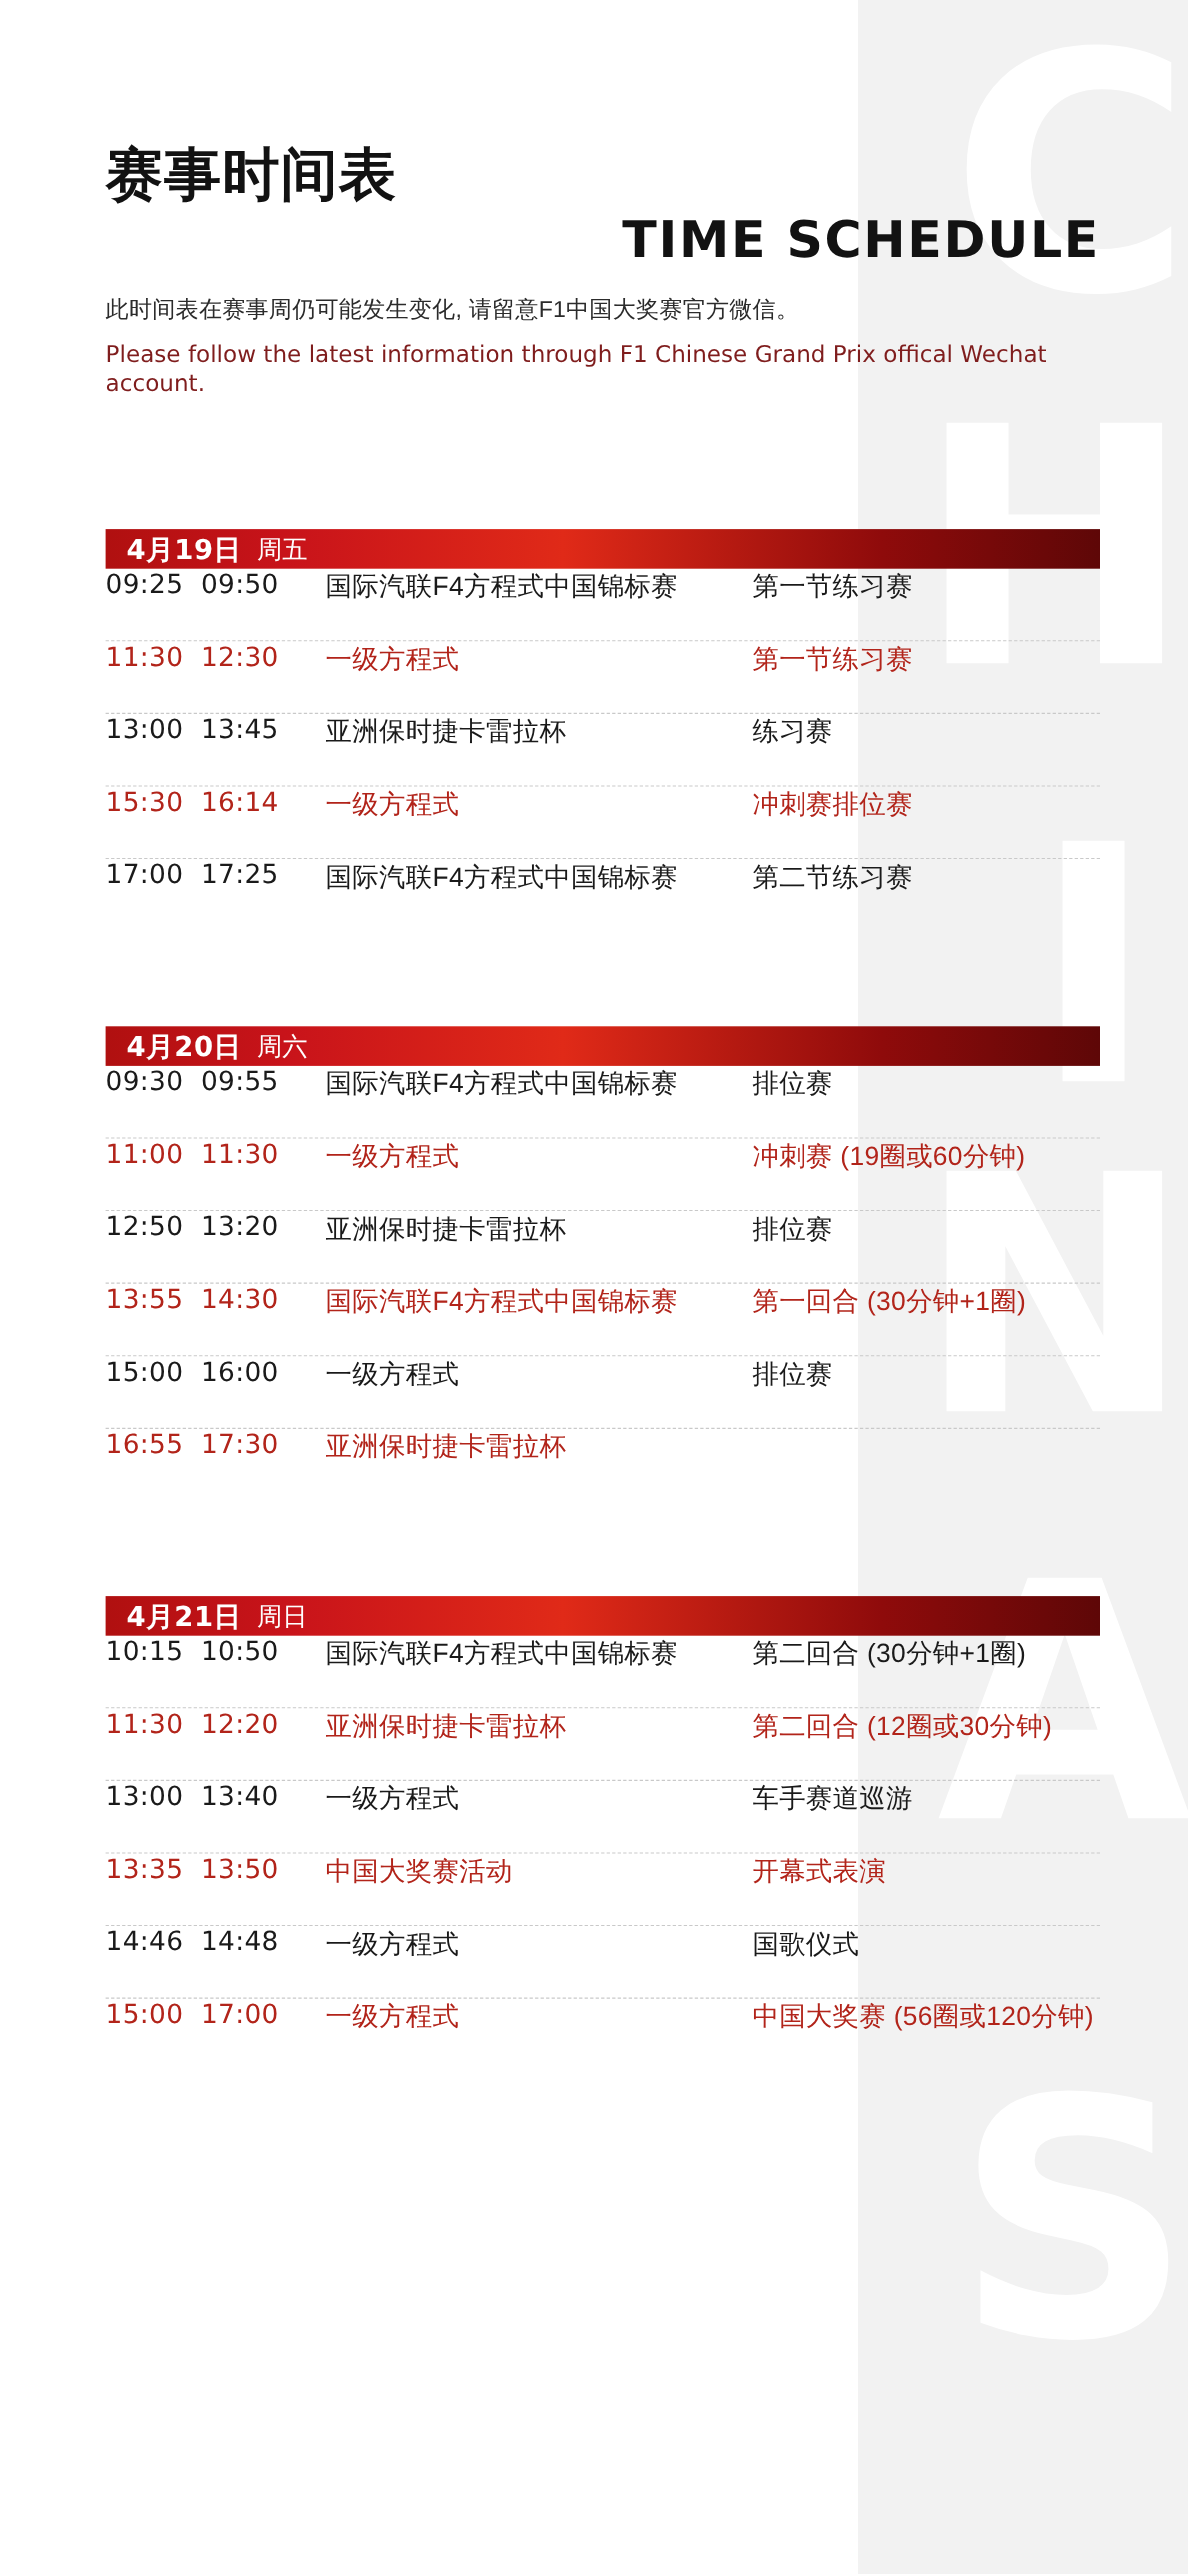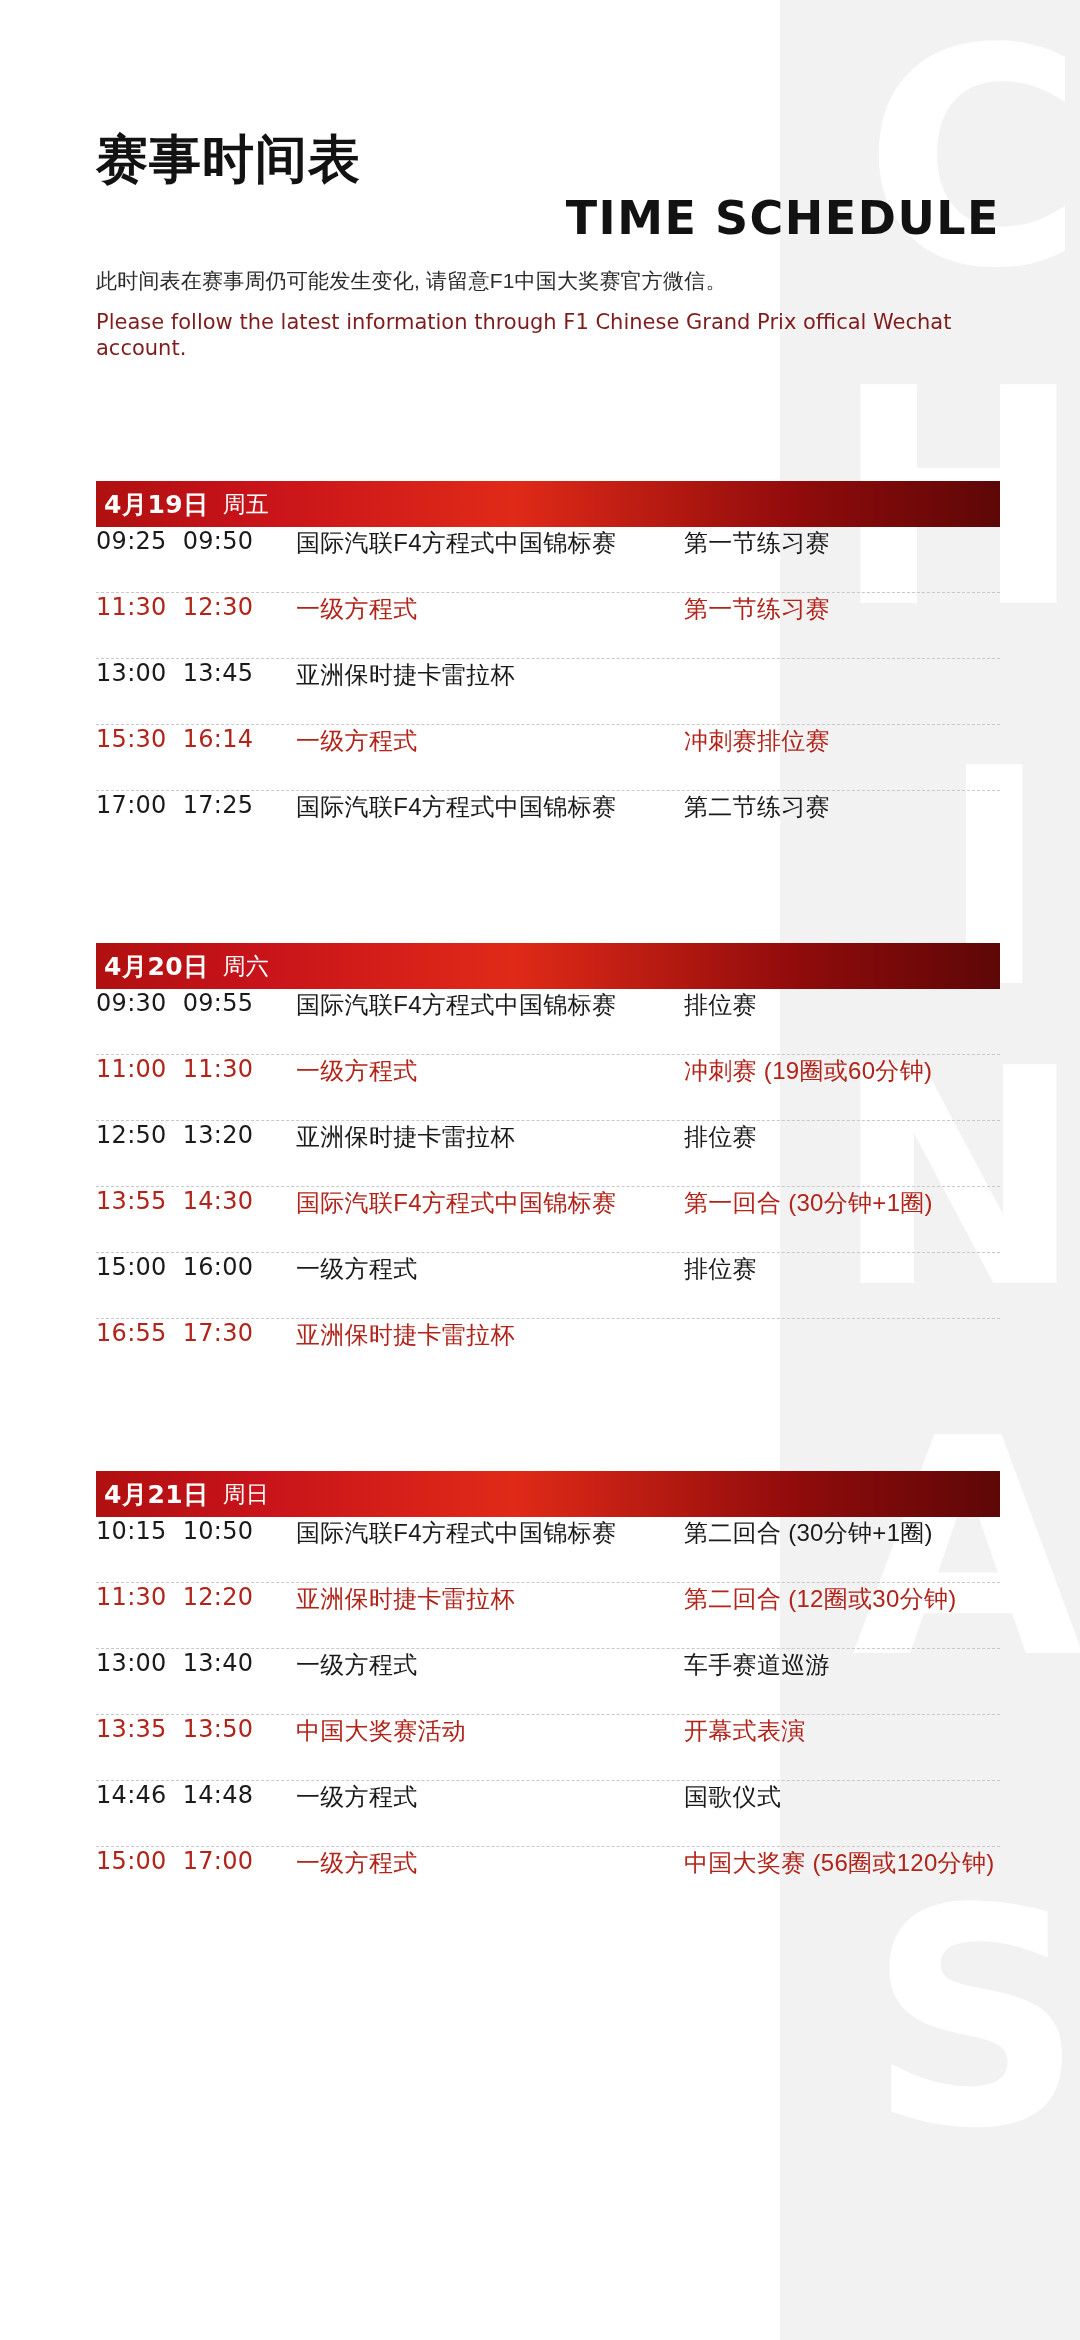--- a/index.html
+++ b/index.html
@@ -88,25 +88,25 @@
   }
 
   
   .day-block {
     margin-top: 86px;
   }
   .day-block.first {
     margin-top: 120px;
   }
   .day-bar {
-    height: 46px;
+    height: 36px;
     background: linear-gradient(90deg, #b01010 0%, #c8131a 18%, #e02a18 46%, #8f0b0b 78%, #5e0707 100%);
     display: flex;
     align-items: center;
-    padding-left: 8px;
+    padding-left: 19px;
     box-sizing: border-box;
   }
   .day-date {
     font-family: "DejaVu Sans", sans-serif;
     color: #ffffff;
     font-size: 25px;
     font-weight: bold;
     letter-spacing: 0.5px;
   }
   .day-week {
@@ -193,20 +193,21 @@
             </div>
             <div class="c-event">一级方程式</div>
             <div class="c-session">第一节练习赛</div>
           </div>
           <div class="row">
             <div class="c-time">
               <span class="t1">13:00</span>
               <span class="t2">13:45</span>
             </div>
             <div class="c-event">亚洲保时捷卡雷拉杯</div>
+            <div class="c-session">练习赛</div>
           </div>
           <div class="row highlight">
             <div class="c-time">
               <span class="t1">15:30</span>
               <span class="t2">16:14</span>
             </div>
             <div class="c-event">一级方程式</div>
             <div class="c-session">冲刺赛排位赛</div>
           </div>
           <div class="row last">

